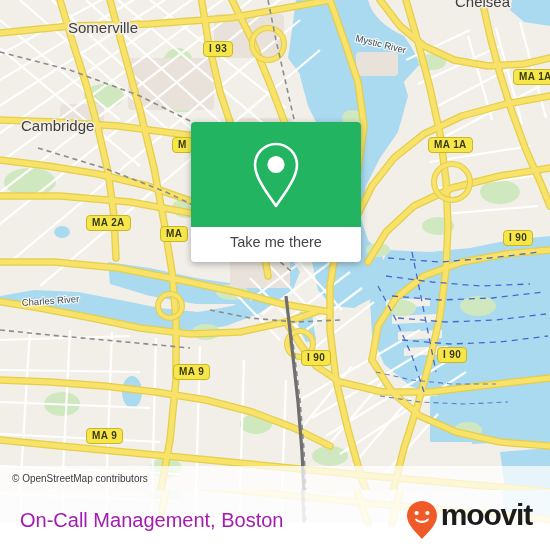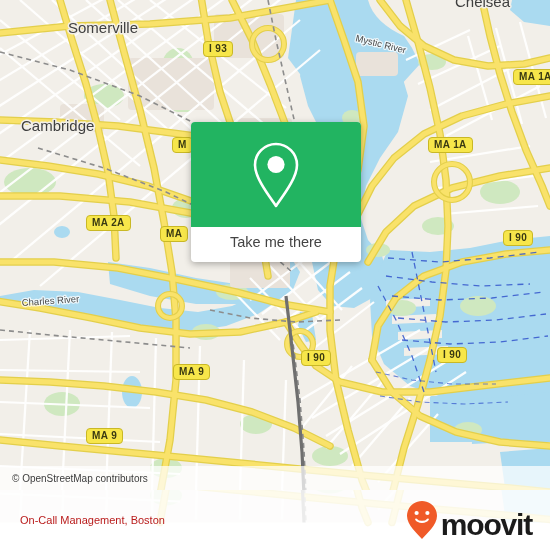--- a/index.html
+++ b/index.html
@@ -141,26 +141,26 @@
     width: 550px;
     height: 60px;
     display: flex;
     align-items: center;
     justify-content: space-between;
     box-sizing: border-box;
     padding: 0 18px 0 20px;
   }
   #footer-title {
     font-family: "Liberation Sans", sans-serif;
-    font-size: 11px;
-    color: #b91c1c;
+    font-size: 20px;
+    color: #a21caf;
   }
   #moovit-logo {
     display: flex;
-    align-items: flex-end;
+    align-items: flex-start;
     gap: 2px;
   }
   #moovit-word {
     font-family: "Liberation Sans", sans-serif;
     font-size: 30px;
     font-weight: bold;
     color: #1b1b1b;
     letter-spacing: -1.2px;
     line-height: 30px;
   }

